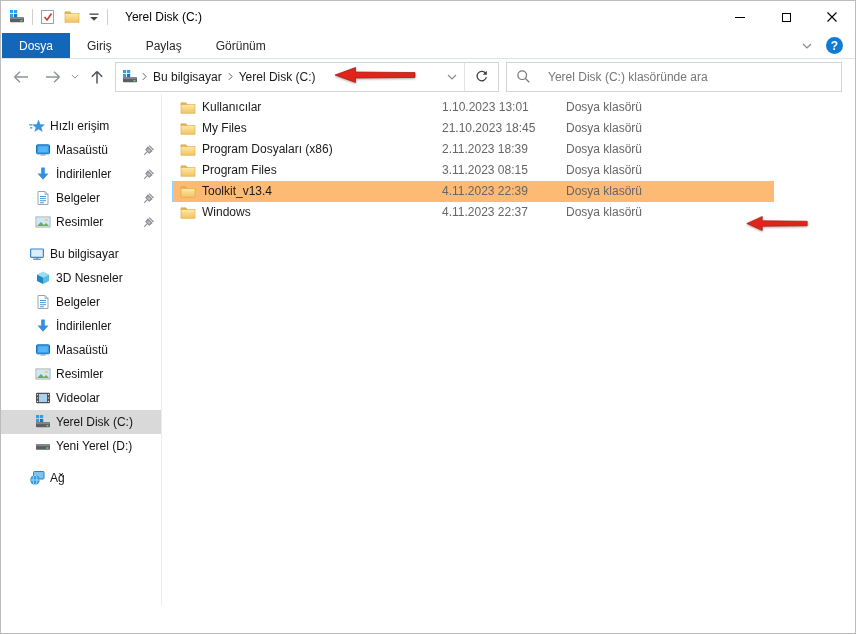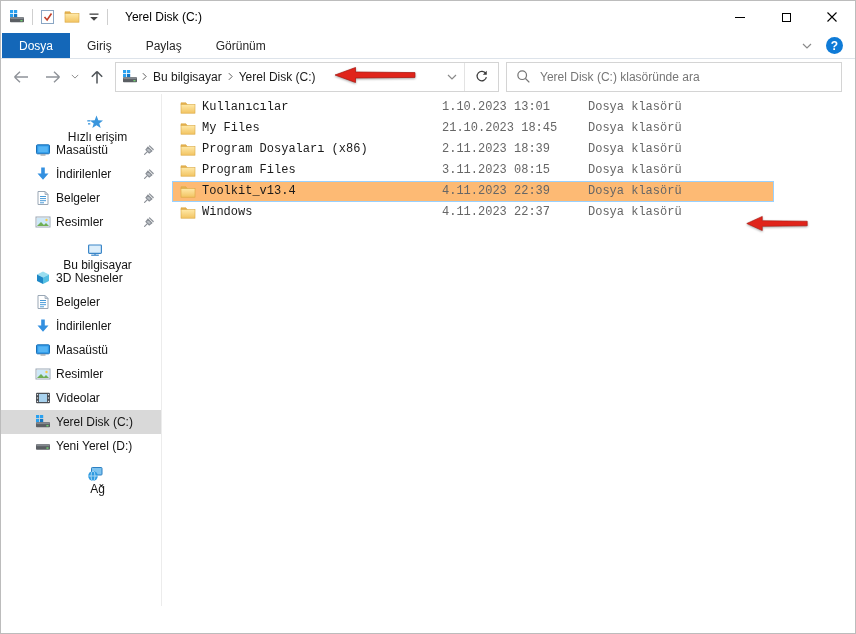--- a/index.html
+++ b/index.html
@@ -33,48 +33,48 @@
   
   .navrow{height:35px;display:flex;align-items:center;padding:0 13px 0 6px;}
   .navbtn{border:none;background:none;display:flex;align-items:center;justify-content:center;height:28px;}
   .addr{height:30px;border:1px solid #d4d4d4;display:flex;align-items:center;width:384px;flex:none;margin-left:4px;padding-left:6px;background:#fff;position:relative;}
   .crumb{padding:0 2px;color:#1a1a1a;cursor:default;}
   .crumb-chev{margin:0 4px;}
   .addr-spacer{flex:1;}
   .addr-chevbtn{width:24px;height:28px;border:none;background:none;display:flex;align-items:center;justify-content:center;}
   .addr-div{width:1px;height:28px;background:#e3e3e3;}
   .refresh-btn{width:33px;height:28px;border:none;background:none;display:flex;align-items:center;justify-content:center;}
-  .search{height:30px;border:1px solid #d4d4d4;flex:1;margin-left:7px;display:flex;align-items:center;padding:0 9px;gap:9px;background:#fff;}
+  .search{height:30px;border:1px solid #d4d4d4;flex:1;margin-left:7px;display:flex;align-items:center;padding:0 9px;gap:17px;background:#fff;}
   .search input{border:none;outline:none;flex:1;font-family:inherit;font-size:12px;color:#1a1a1a;background:transparent;}
   .search input::placeholder{color:#767676;opacity:1;}
 
   
   .main{display:flex;height:512px;}
   .sidebar{width:160px;flex:none;padding-top:20px;position:relative;overflow:hidden;}
   .side-item{height:24px;display:flex;align-items:center;position:relative;cursor:default;}
-  .side-item.root{padding-left:28px;flex-direction:column;}
+  .side-item.root{padding-left:28px;}
   .side-item.child{padding-left:34px;}
   .side-item .side-label{margin-left:5px;white-space:nowrap;color:#141414;}
   .side-item.selected{background:#d9d9d9;}
   .side-gap{height:8px;}
   .pin{position:absolute;right:6px;top:6px;width:12px;height:12px;}
 
   .content{flex:1;position:relative;border-left:1px solid #ececec;}
   .list-header{height:32px;position:relative;color:#5b6b80;}
   .hcol{position:absolute;top:0;line-height:32px;cursor:default;}
   .hsep{position:absolute;top:6px;width:1px;height:20px;background:#e2e6ea;}
   .sort-caret{position:absolute;left:124px;top:3px;}
   .rows{margin-top:3px;}
   .row{height:21px;width:602px;margin-left:10px;position:relative;border:1px solid transparent;cursor:default;}
   .row.selected{background:#fdba74;border-color:#99d1ff;}
   .row .row-icon{position:absolute;left:7px;top:2px;}
-  .cell{position:absolute;top:0;line-height:19px;white-space:nowrap;font-family:Liberation Mono, monospace;}
+  .cell{position:absolute;top:0;line-height:19px;white-space:nowrap;}
   .cell.name{left:29px;color:#1a1a1a;}
   .cell.date{left:269px;color:#666;}
-  .cell.type{left:415px;color:#666;}
+  .cell.type{left:393px;color:#666;}
 
   
   .statusbar{height:29px;display:flex;align-items:center;padding-left:21px;gap:10px;position:relative;color:#3f5877;}
   .st-sep{width:1px;height:14px;background:#dcdcdc;}
   .view-toggles{position:absolute;right:8px;bottom:5px;display:flex;gap:2px;}
   .vbtn{width:22px;height:19px;border:1px solid transparent;background:none;display:flex;align-items:center;justify-content:center;}
   .vbtn.active{background:#cce4f7;border-color:#3393df;}
 
   
   .red-arrow{position:absolute;filter:drop-shadow(0 1px 1px rgba(0,0,0,0.35));}

